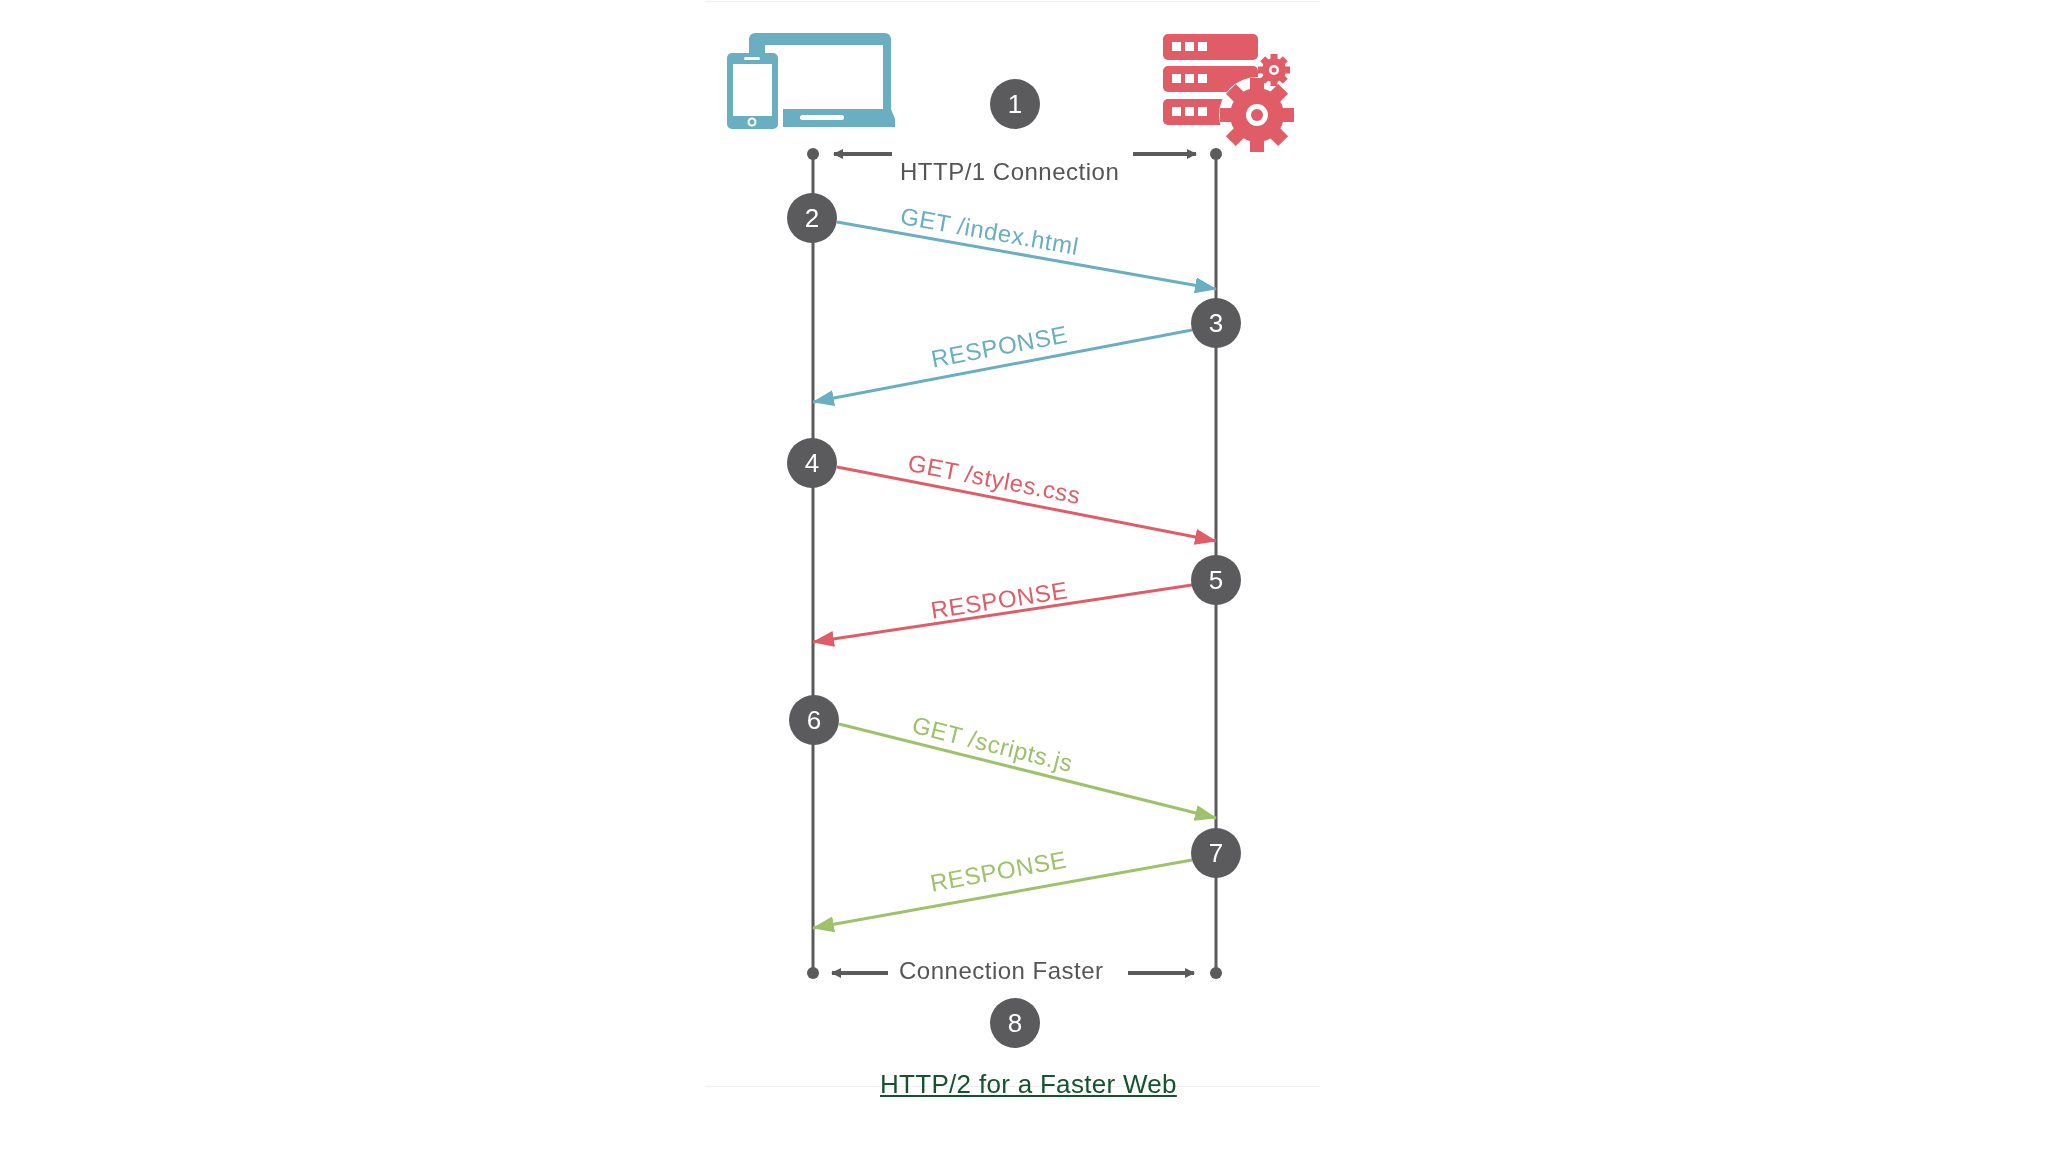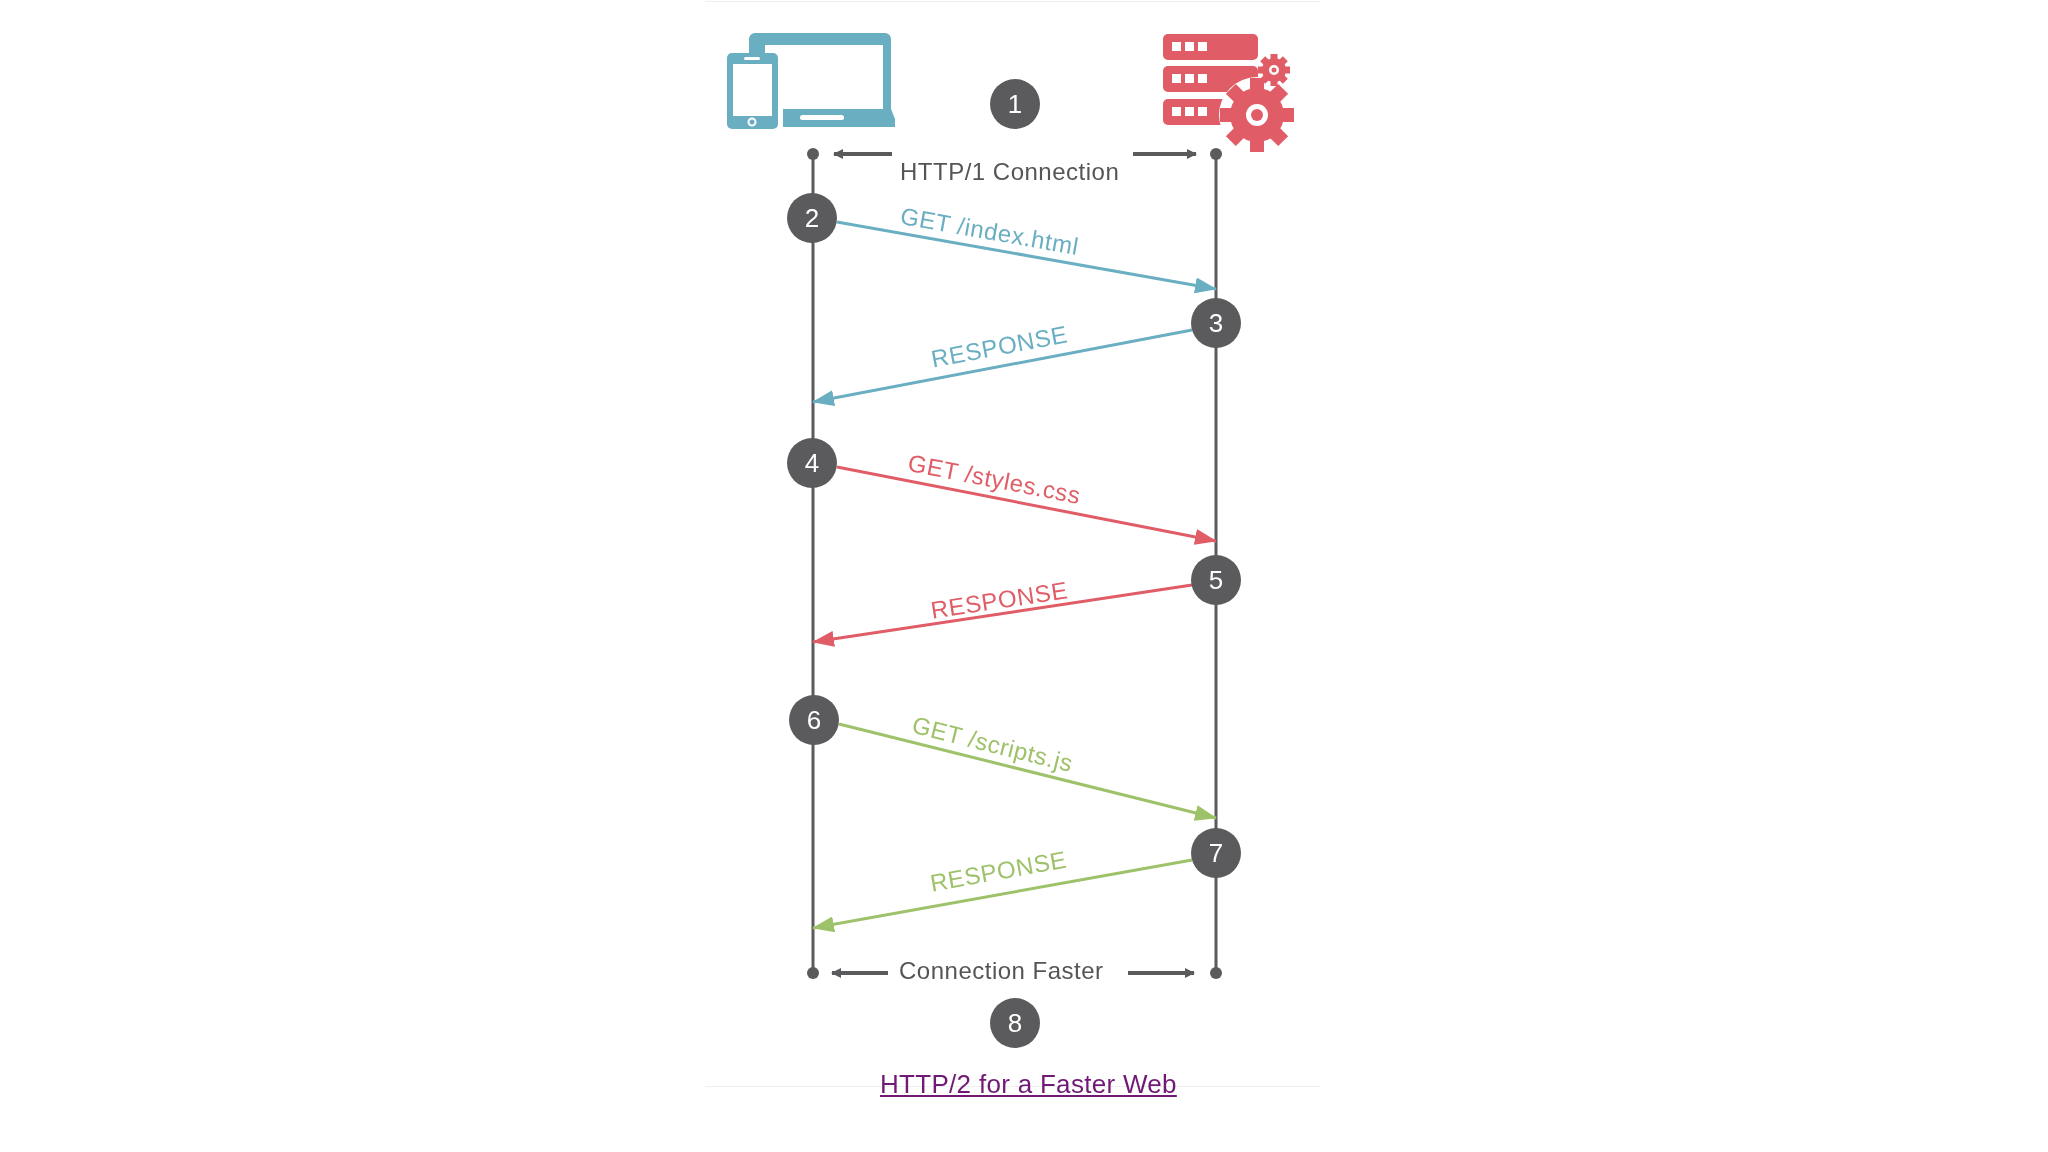--- a/index.html
+++ b/index.html
@@ -5,21 +5,21 @@
   html, body { margin:0; padding:0; }
   body { width:2048px; height:1152px; background:#ffffff; position:relative; overflow:hidden;
          font-family:"Liberation Sans", "DejaVu Sans", sans-serif; }
   #stage { position:absolute; left:0; top:0; width:2048px; height:1152px; }
   .hline { position:absolute; height:1px; background:#efefef; }
   .lbl { position:absolute; white-space:nowrap; transform-origin:0 0; }
   .cap { position:absolute; font-size:24px; color:#555; white-space:nowrap; letter-spacing:0.5px; }
   .step { position:absolute; width:50px; height:50px; margin-left:-25px; margin-top:-25px;
           border-radius:50%; background:#5b5b5d; color:#fff; font-size:26px; line-height:50px; text-align:center; }
   .lbl-text { font-size:24px; letter-spacing:0.6px; }
-  #footer-link { position:absolute; left:880px; top:1069px; font-size:26px; color:#701a75;
+  #footer-link { position:absolute; left:880px; top:1069px; font-size:26px; color:#14532d;
                  text-decoration:underline; cursor:pointer; letter-spacing:0.3px; }
 </style>
 </head>
 <body>
 
 <div id="stage">
 
   <div class="hline" style="left:705px; top:1px; width:615px;"></div>
   <div class="hline" style="left:705px; top:1086px; width:615px;"></div>
 

